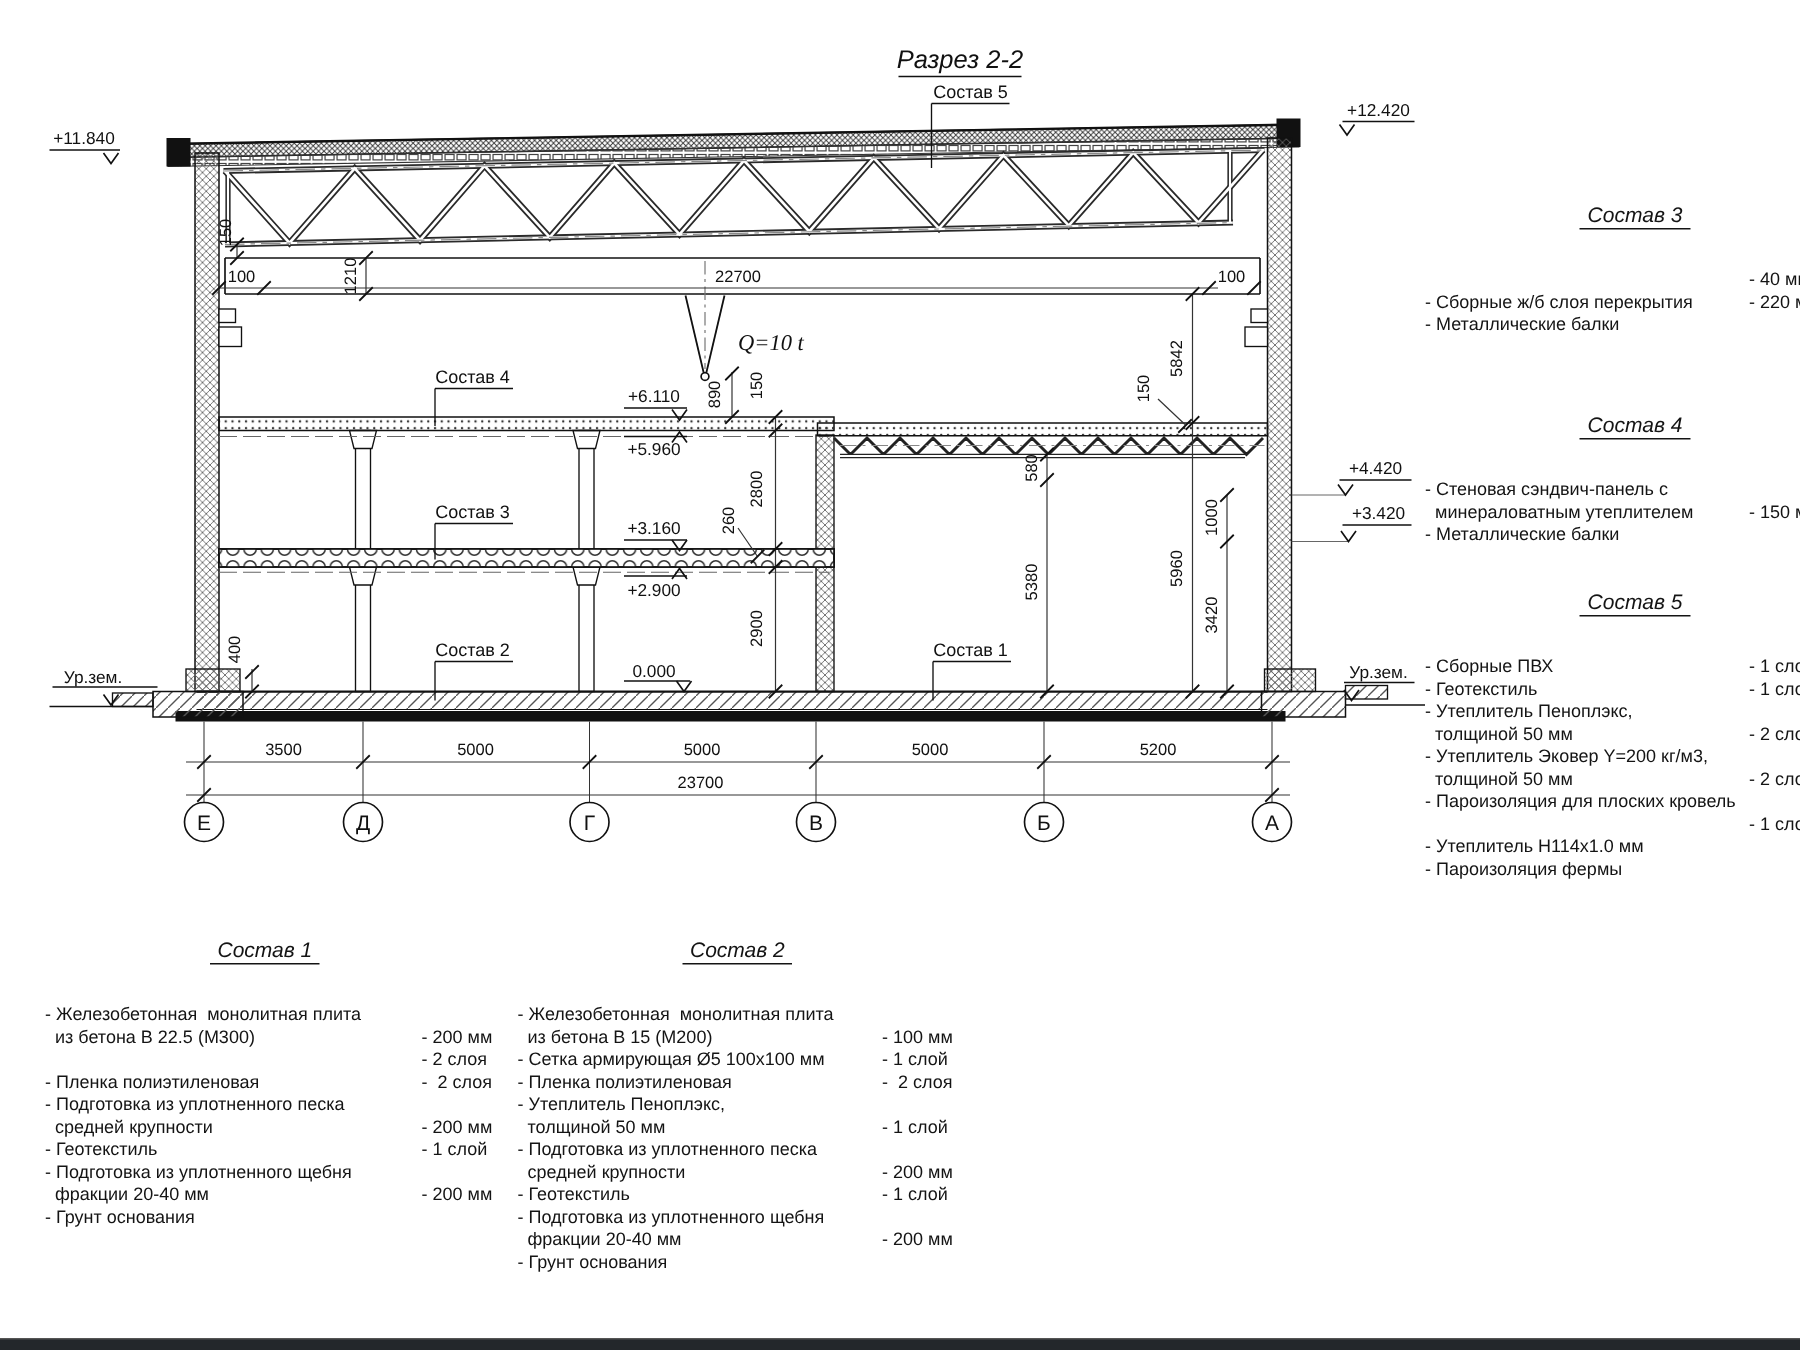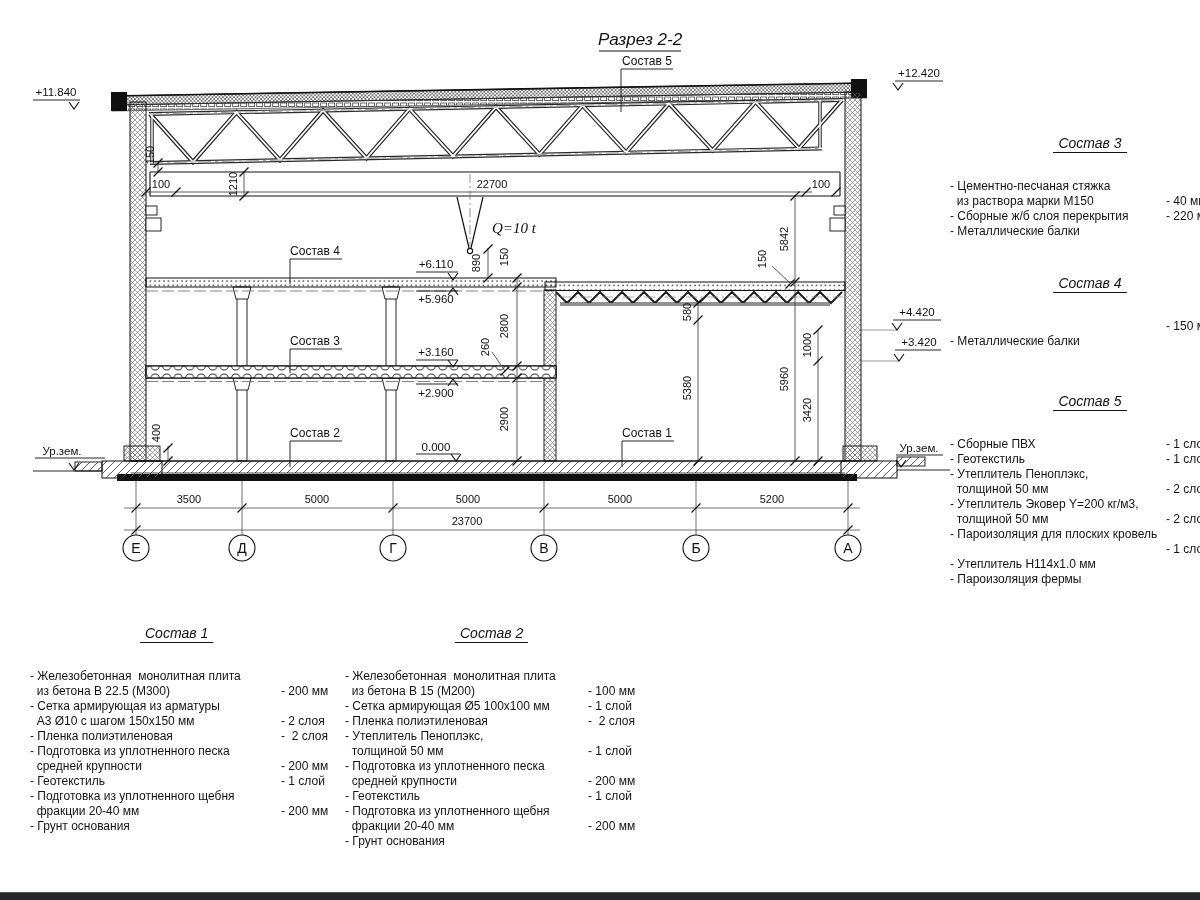--- a/index.html
+++ b/index.html
@@ -322,37 +322,37 @@
     <circle cx="696" cy="548" r="13" fill="#fff" stroke="#111" stroke-width="1.1"></circle>
     <text class="axis" x="696" y="553" text-anchor="middle">Б</text>
     <circle cx="848" cy="548" r="13" fill="#fff" stroke="#111" stroke-width="1.1"></circle>
     <text class="axis" x="848" y="553" text-anchor="middle">А</text>
   </g>
 </svg>
 
 <div class="mat-block rblock center-title" style="left:950px;top:136px;width:280px;">
   <div class="mat-title">Состав 3</div>
   <div class="mat-row">
-    <div class="mat-name">- Цементно-песчаная стяжка
-  из раствора марки М150</div>
     <div class="mat-val">- 40 мм</div>
   </div>
   <div class="mat-row">
     <div class="mat-name">- Сборные ж/б слоя перекрытия</div>
     <div class="mat-val">- 220 мм</div>
   </div>
   <div class="mat-row">
     <div class="mat-name">- Металлические балки</div>
     <div class="mat-val"></div>
   </div>
 </div>
 
 <div class="mat-block rblock center-title" style="left:950px;top:276px;width:280px;">
   <div class="mat-title">Состав 4</div>
   <div class="mat-row">
+    <div class="mat-name">- Стеновая сэндвич-панель с
+  минераловатным утеплителем</div>
     <div class="mat-val">- 150 мм</div>
   </div>
   <div class="mat-row">
     <div class="mat-name">- Металлические балки</div>
     <div class="mat-val"></div>
   </div>
 </div>
 
 <div class="mat-block rblock center-title" style="left:950px;top:394px;width:280px;">
   <div class="mat-title">Состав 5</div>
@@ -389,22 +389,20 @@
 </div>
 
 <div class="mat-block b1 left-title" style="left:30px;top:626px;width:340px;">
   <div class="mat-title">Состав 1</div>
   <div class="mat-row">
     <div class="mat-name">- Железобетонная  монолитная плита
   из бетона В 22.5 (М300)</div>
     <div class="mat-val">- 200 мм</div>
   </div>
   <div class="mat-row">
-    <div class="mat-name">- Сетка армирующая из арматуры
-  А3 Ø10 с шагом 150х150 мм</div>
     <div class="mat-val">- 2 слоя</div>
   </div>
   <div class="mat-row">
     <div class="mat-name">- Пленка полиэтиленовая</div>
     <div class="mat-val">-  2 слоя</div>
   </div>
   <div class="mat-row">
     <div class="mat-name">- Подготовка из уплотненного песка
   средней крупности</div>
     <div class="mat-val">- 200 мм</div>

